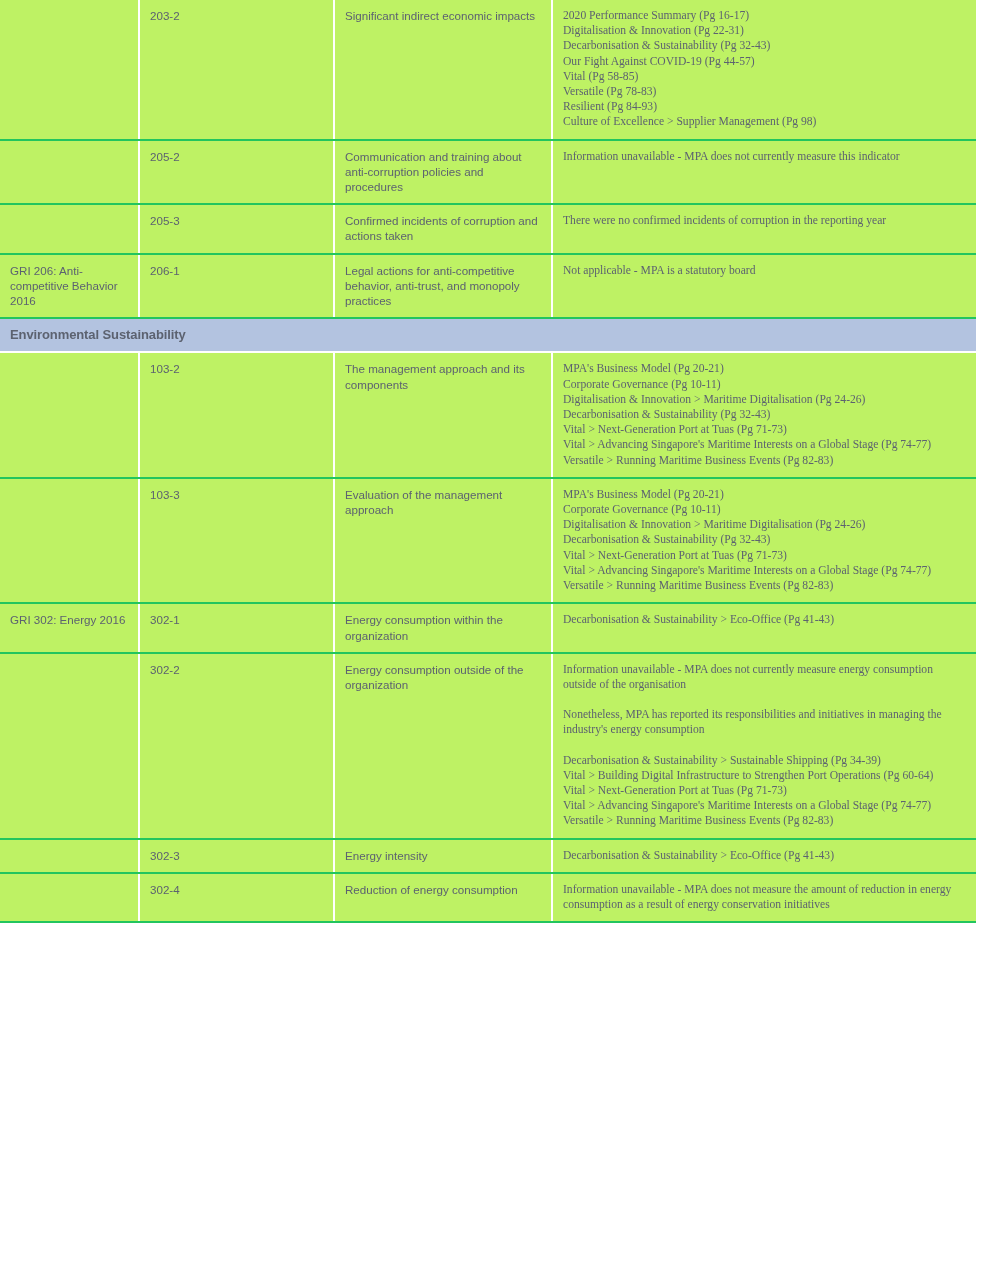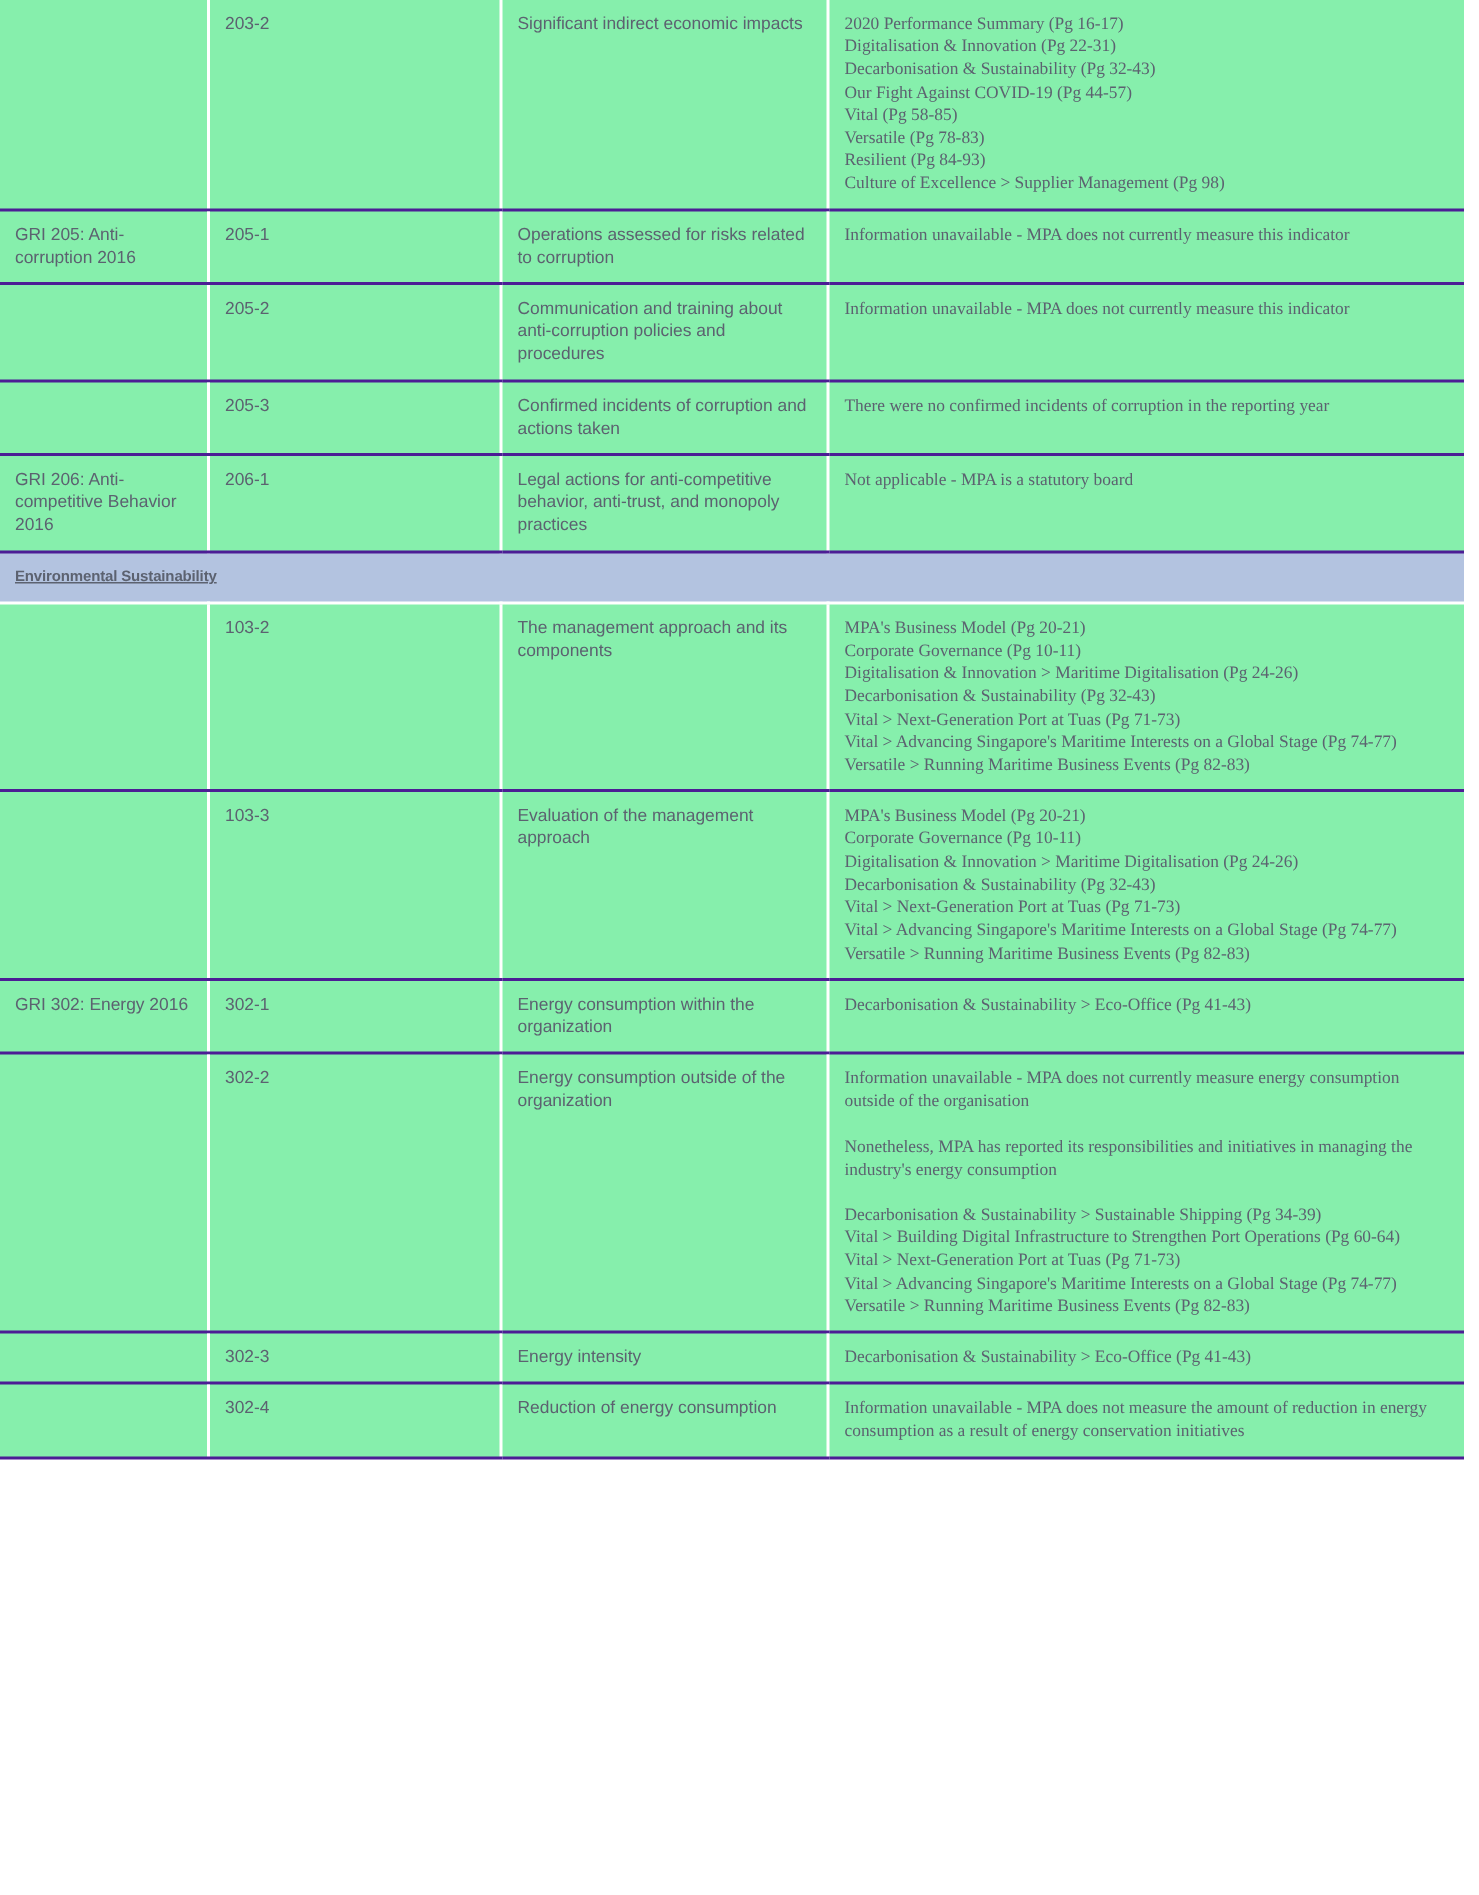--- a/index.html
+++ b/index.html
@@ -21,45 +21,44 @@
     table-layout: fixed;
     font-size: 11.6px;
     line-height: 15.2px;
   }
   #gri-table col.c-standard { width: 139px; }
   #gri-table col.c-disclosure { width: 195px; }
   #gri-table col.c-description { width: 218px; }
   #gri-table col.c-reference { width: 424px; }
 
   #gri-table td {
-    background: #86efac;
+    background: #bef264;
     border-right: 2px solid #ffffff;
-    border-bottom: 2px solid #4c1d95;
+    border-bottom: 2px solid #22c55e;
     vertical-align: top;
     padding: 8px 10px 9px 10px;
     color: #5c6270;
     word-wrap: break-word;
   }
   #gri-table td:last-child { border-right: none; }
 
   #gri-table td.cell-standard,
   #gri-table td.cell-disclosure,
   #gri-table td.cell-description,
   #gri-table td.cell-reference { }
 
   .section-header-cell {
     background: #b3c3e0 !important;
     font-weight: bold;
-    font-size: 10px;
+    font-size: 13px;
     color: #4a5060;
     padding: 7px 10px 8px 10px;
     letter-spacing: -0.1px;
     border-right: none !important;
     border-bottom: 2px solid #ffffff !important;
-    text-decoration: underline;
   }
 
   .ref-line { display: block; }
   .ref-para { display: block; font-family: Liberation Serif, serif; }
   .ref-para + .ref-para { margin-top: 15px; }
 </style>
 </head>
 <body>
 
 <table id="gri-table">
@@ -81,30 +80,20 @@
             <span class="ref-line">Decarbonisation &amp; Sustainability (Pg 32-43)</span>
             <span class="ref-line">Our Fight Against COVID-19 (Pg 44-57)</span>
             <span class="ref-line">Vital (Pg 58-85)</span>
             <span class="ref-line">Versatile (Pg 78-83)</span>
             <span class="ref-line">Resilient (Pg 84-93)</span>
             <span class="ref-line">Culture of Excellence &gt; Supplier Management (Pg 98)</span>
           </span>
         </td>
       </tr>
       <tr>
-        <td class="cell-standard">GRI 205: Anti-corruption 2016</td>
-        <td class="cell-disclosure">205-1</td>
-        <td class="cell-description">Operations assessed for risks related to corruption</td>
-        <td class="cell-reference">
-          <span class="ref-para">
-            <span class="ref-line">Information unavailable - MPA does not currently measure this indicator</span>
-          </span>
-        </td>
-      </tr>
-      <tr>
         <td class="cell-standard"></td>
         <td class="cell-disclosure">205-2</td>
         <td class="cell-description">Communication and training about anti-corruption policies and procedures</td>
         <td class="cell-reference">
           <span class="ref-para">
             <span class="ref-line">Information unavailable - MPA does not currently measure this indicator</span>
           </span>
         </td>
       </tr>
       <tr>

